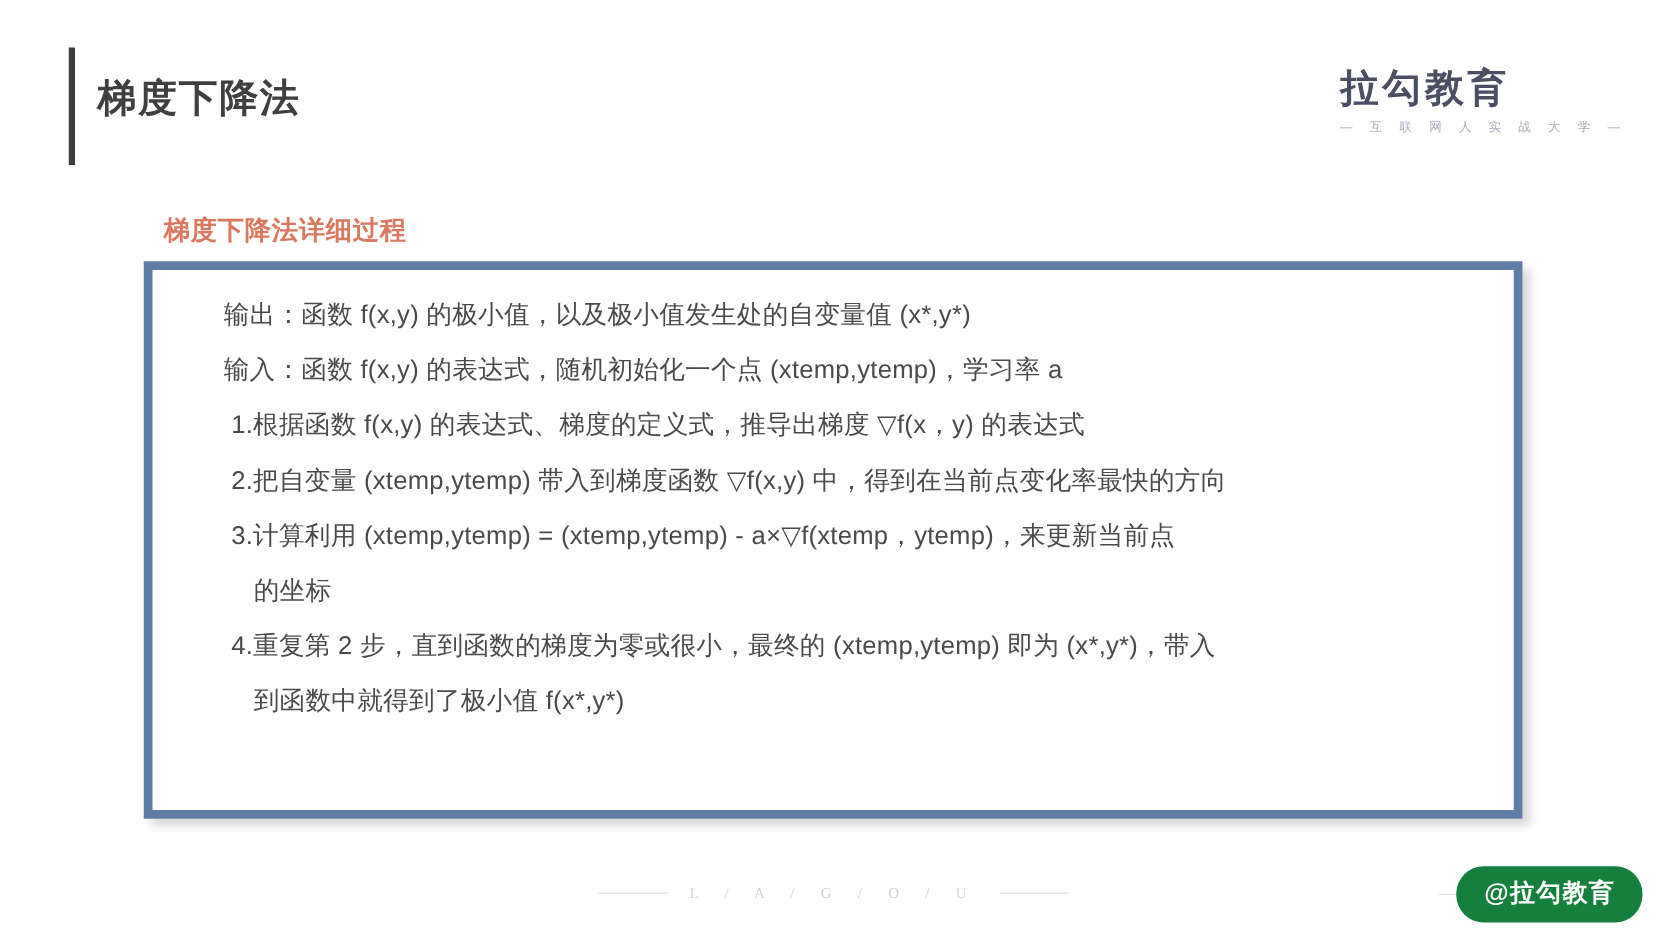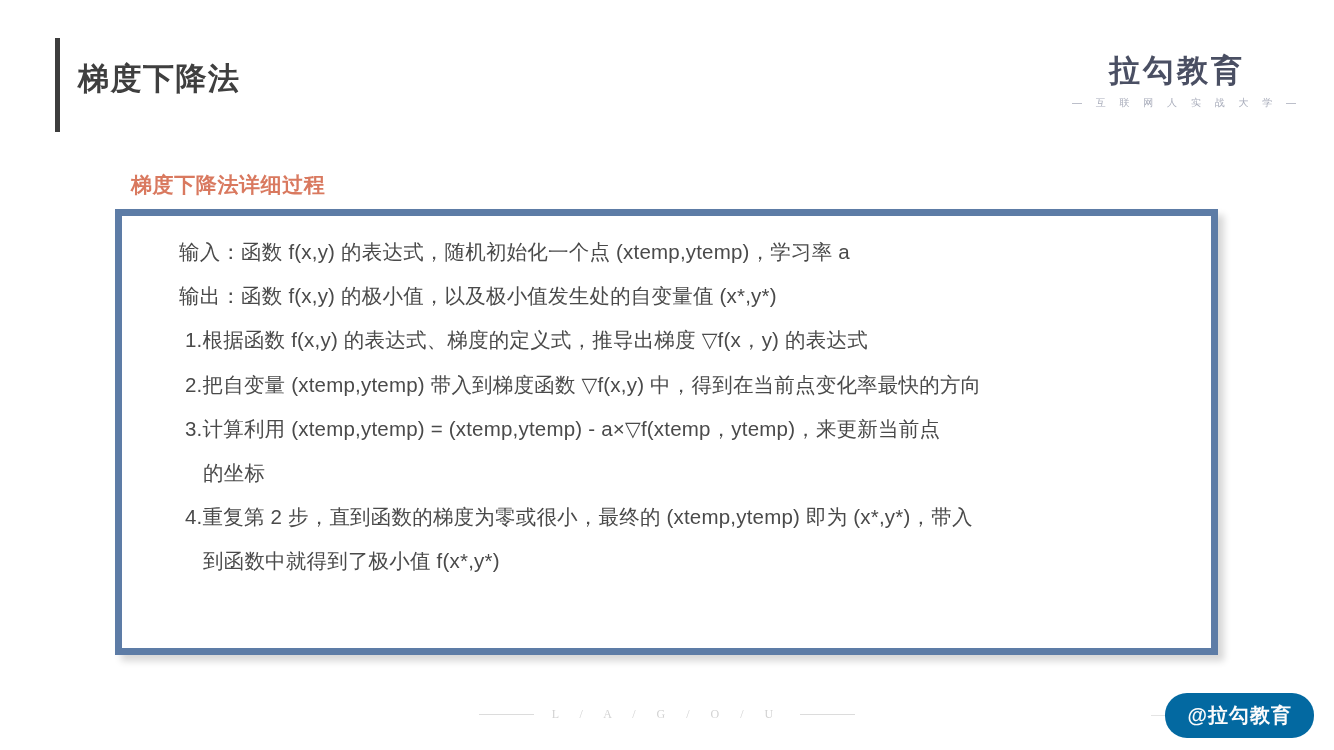--- a/index.html
+++ b/index.html
@@ -44,21 +44,21 @@
     letter-spacing: 1.5px;
     line-height: 44px;
     white-space: nowrap;
   }
 
   
   .brand-logo {
     position: absolute;
     right: 28px;
     top: 52px;
-    text-align: center;
+    text-align: left;
     width: 210px;
   }
 
   .brand-name {
     font-size: 31px;
     font-weight: bold;
     color: #4a4f63;
     letter-spacing: 3px;
     line-height: 38px;
     white-space: nowrap;
@@ -154,21 +154,21 @@
   }
 
   .watermark-dash {
     width: 26px;
     height: 1px;
     background: #e4e4e4;
     margin-right: -12px;
   }
 
   .watermark-pill {
-    background: #0369a1;
+    background: #15803d;
     color: #fbfbfb;
     border-radius: 22px;
     padding: 10px 22px 11px 22px;
     font-size: 20px;
     font-weight: bold;
     letter-spacing: 1px;
     white-space: nowrap;
     line-height: 24px;
   }
 </style>
@@ -185,22 +185,22 @@
     <div class="brand-name">拉勾教育</div>
     <div class="brand-sub">—  互 联 网 人 实 战 大 学  —</div>
   </div>
 
 </div>
 
 <div class="section-heading">梯度下降法详细过程</div>
 
 <div class="content-box">
   <div class="content-inner" id="content-inner">
+      <div class="step-line lead">输出：函数 f(x,y) 的极小值，以及极小值发生处的自变量值 (x*,y*)</div>
       <div class="step-line lead">输入：函数 f(x,y) 的表达式，随机初始化一个点 (xtemp,ytemp)，学习率 a</div>
-      <div class="step-line lead">输出：函数 f(x,y) 的极小值，以及极小值发生处的自变量值 (x*,y*)</div>
       <div class="step-line item">1.根据函数 f(x,y) 的表达式、梯度的定义式，推导出梯度 ▽f(x，y) 的表达式</div>
       <div class="step-line item">2.把自变量 (xtemp,ytemp) 带入到梯度函数 ▽f(x,y) 中，得到在当前点变化率最快的方向</div>
       <div class="step-line item">3.计算利用 (xtemp,ytemp) = (xtemp,ytemp) - a×▽f(xtemp，ytemp)，来更新当前点</div>
       <div class="step-line cont">的坐标</div>
       <div class="step-line item">4.重复第 2 步，直到函数的梯度为零或很小，最终的 (xtemp,ytemp) 即为 (x*,y*)，带入</div>
       <div class="step-line cont">到函数中就得到了极小值 f(x*,y*)</div>
     </div>
 </div>
 
 <div class="footer">

